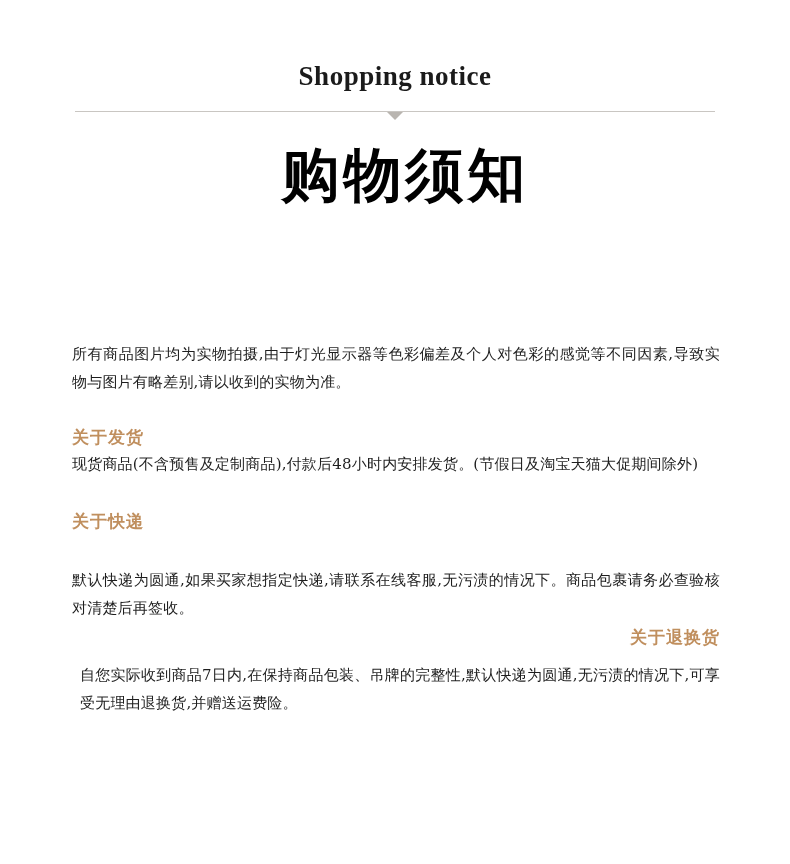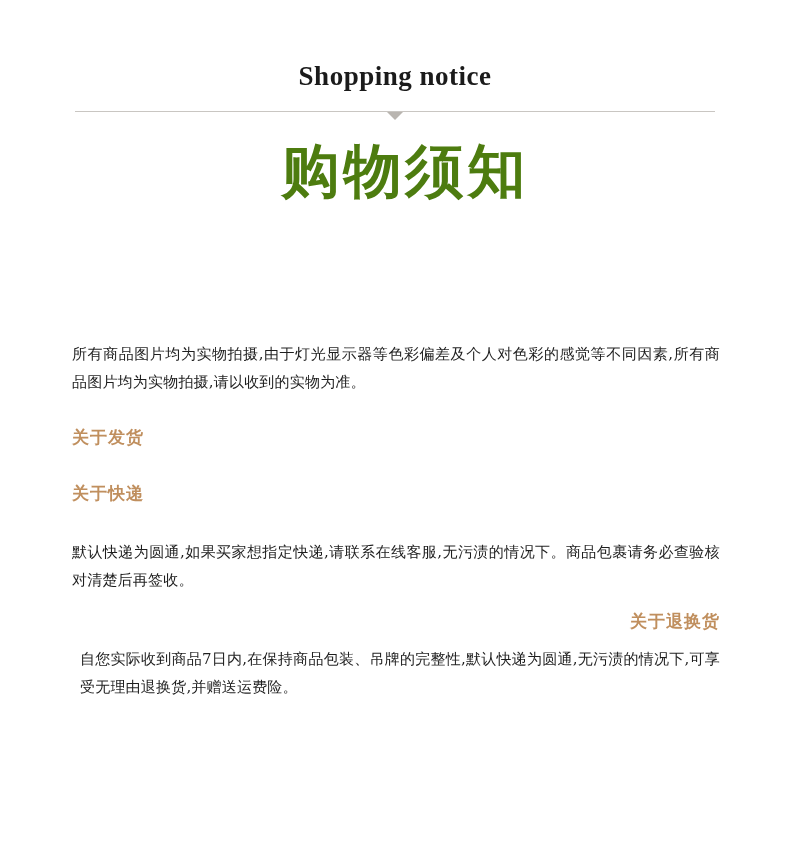--- a/index.html
+++ b/index.html
@@ -53,25 +53,25 @@
     left: 50%;
     transform: translateX(-50%);
     width: 0;
     height: 0;
     border-left: 8px solid transparent;
     border-right: 8px solid transparent;
     border-top: 8px solid #b9b5b0;
   }
   .cn-title {
     margin-top: 20px;
-    font-family: Liberation Mono, monospace;
+    font-family: Liberation Serif, serif;
     font-size: 58px;
     font-weight: 700;
     letter-spacing: 4px;
-    color: #4d7c0f;
+    color: #000000;
     line-height: 1.15;
     padding-left: 21px;
   }
 
   
   .content {
     position: absolute;
     left: 72px;
     top: 340px;
     width: 648px;
@@ -95,21 +95,21 @@
     letter-spacing: 0.2px;
     text-align: justify;
   }
 
   
   .s1 .sec-title { margin-bottom: 14px; }
   .s1 { margin-bottom: 30px; }
   .s2 .sec-title { }
   .s2 { margin-bottom: 32px; }
   .s3 .sec-title { margin-bottom: 32px; }
-  .s3 { margin-bottom: 16px; }
+  .s3 { margin-bottom: 4px; }
   .s4 .sec-title { margin-bottom: 12px; text-align: right; }
 
   .pad-left { padding-left: 8px; }
 </style>
 </head>
 <body>
 
 <div class="page">
 
   <div class="header">
@@ -117,25 +117,26 @@
     <div class="divider-wrap">
       <div class="divider-line"></div>
       <div class="divider-caret"></div>
     </div>
     <div class="cn-title">购物须知</div>
   </div>
 
   <div class="content">
 
     <div class="section s1">
-      <div class="sec-body">所有商品图片均为实物拍摄,由于灯光显示器等色彩偏差及个人对色彩的感觉等不同因素,所有商品图片均为实物拍摄,请以收到的实物为准。</div>
+      <div class="sec-body">所有商品图片均为实物拍摄,由于灯光显示器等色彩偏差及个人对色彩的感觉等不同因素,导致实物与图片有略差别,请以收到的实物为准。</div>
     </div>
 
     <div class="section s2">
       <div class="sec-title">关于发货</div>
+      <div class="sec-body">现货商品(不含预售及定制商品),付款后48小时内安排发货。(节假日及淘宝天猫大促期间除外)</div>
     </div>
 
     <div class="section s3">
       <div class="sec-title">关于快递</div>
       <div class="sec-body">默认快递为圆通,如果买家想指定快递,请联系在线客服,无污渍的情况下。商品包裹请务必查验核对清楚后再签收。</div>
     </div>
 
     <div class="section s4">
       <div class="sec-title">关于退换货</div>
       <div class="sec-body pad-left">自您实际收到商品7日内,在保持商品包装、吊牌的完整性,默认快递为圆通,无污渍的情况下,可享受无理由退换货,并赠送运费险。</div>

